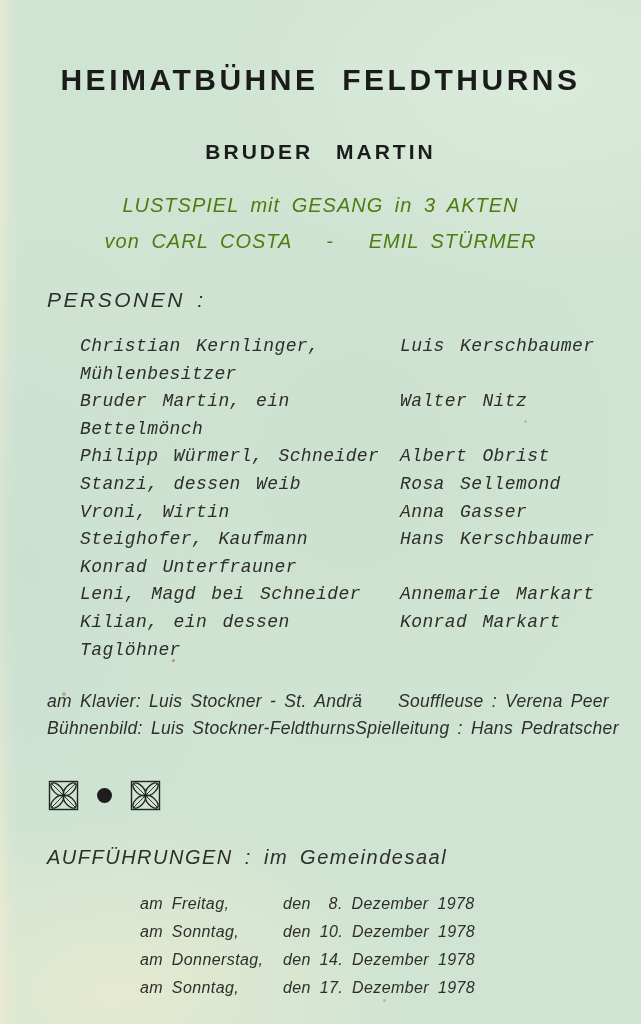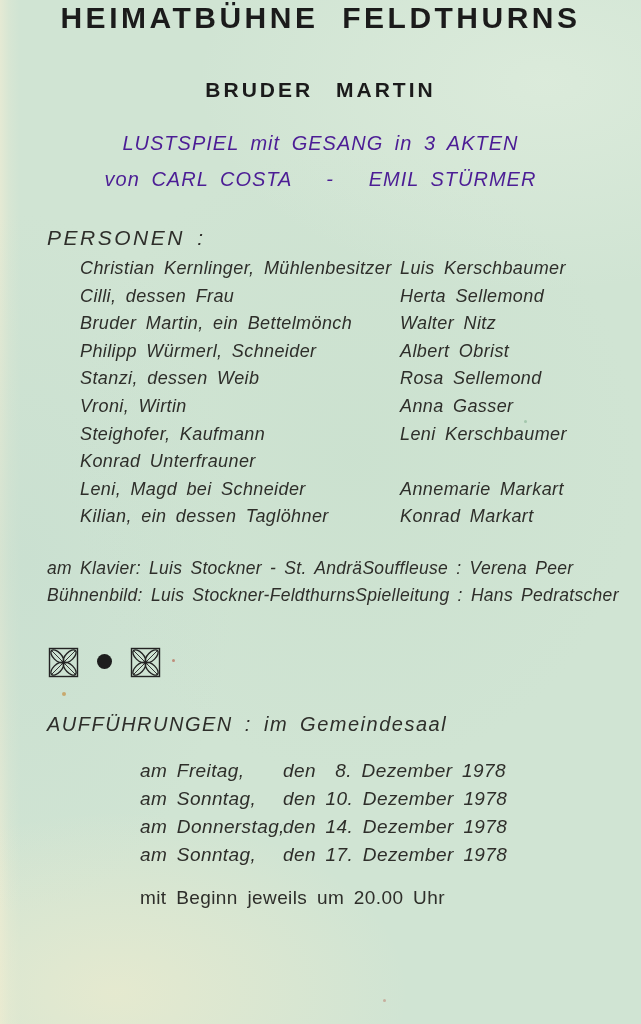--- a/index.html
+++ b/index.html
@@ -10,54 +10,54 @@
     font-family: "Liberation Sans", sans-serif;
     background-color: #d0e4d3;
     background-image:
       radial-gradient(ellipse 420px 260px at 18% 97%, rgba(240,236,205,0.65), rgba(240,236,205,0) 70%),
       radial-gradient(ellipse 500px 300px at 85% 8%, rgba(228,240,225,0.55), rgba(228,240,225,0) 70%),
       radial-gradient(ellipse 380px 420px at 55% 45%, rgba(198,222,203,0.45), rgba(198,222,203,0) 75%),
       radial-gradient(ellipse 300px 500px at 4% 55%, rgba(196,220,206,0.5), rgba(196,220,206,0) 70%),
       linear-gradient(90deg, rgba(238,236,212,0.7) 0px, rgba(238,236,212,0.25) 9px, rgba(238,236,212,0) 20px);
     color: #2e2e2a;
   }
-  .page { position: relative; width: 100%; height: 100%; }
+  .page { position: relative; width: 100%; height: 100%; padding-top: 62px; }
 
   .center { text-align: center; }
 
   .org-title {
     font-size: 30px; line-height: 36px; font-weight: bold;
     letter-spacing: 3.5px; word-spacing: 12px; color: #1b1b1b;
   }
   .play-title {
     margin-top: 38px; font-size: 21px; line-height: 32px; font-weight: bold;
     letter-spacing: 3px; word-spacing: 14px; color: #1b1b1b;
   }
   .sub1, .sub2 {
     font-style: italic; font-size: 20px; line-height: 26px;
-    letter-spacing: 1px; word-spacing: 5px; white-space: pre; color: #4c1d95;
+    letter-spacing: 1px; word-spacing: 5px; white-space: pre; color: #4d7c0f;
   }
   .sub1 { margin-top: 24px; }
   .sub2 { margin-top: 10px; }
 
   .personen-heading {
     margin: 32px 0 0 47px; font-style: italic; font-size: 21px; line-height: 28px;
     letter-spacing: 2.5px; word-spacing: 4px;
   }
 
-  .cast { margin: 3px 0 0 80px; }
+  .cast { margin: 19px 0 0 80px; font-family: Liberation Mono, monospace; }
   .cast-row {
     display: grid; grid-template-columns: 320px auto;
     font-style: italic; font-size: 18px; line-height: 27.6px;
     letter-spacing: 0.4px; word-spacing: 4px;
   }
 
   .credits { margin: 24px 0 0 47px; width: 562px; }
   .credits-line {
-    display: flex; 
+    display: flex; justify-content: space-between;
     font-style: italic; font-size: 17.5px; line-height: 27px;
     letter-spacing: 0.3px; word-spacing: 3px; white-space: pre;
   }
 
   .ornament-row {
     margin: 34px 0 0 47px; display: flex; align-items: center; height: 38px;
   }
   .ornament-row svg { display: block; }
   .dot {
     width: 15px; height: 15px; border-radius: 50%; background: #1d1d1d;
@@ -65,21 +65,21 @@
   }
 
   .auff-heading {
     margin: 30px 0 0 47px; font-style: italic; font-size: 20px; line-height: 26px;
     letter-spacing: 1.5px; word-spacing: 5px;
   }
 
   .shows { margin: 20px 0 0 140px; }
   .show-row {
     display: grid; grid-template-columns: 143px auto;
-    font-style: italic; font-size: 19px; line-height: 28px;
+    font-style: italic; font-size: 16px; line-height: 28px;
     letter-spacing: 0.4px; word-spacing: 4px; white-space: pre;
   }
 
   .begin-line {
     margin: 16px 0 0 140px; font-size: 19px; line-height: 26px;
     letter-spacing: 0.4px; word-spacing: 4px;
   }
 
   .speck { position: absolute; border-radius: 50%; }
   .speck1 { left: 62px; top: 692px; width: 4px; height: 4px; background: #c79a55; opacity: .8; }
@@ -100,42 +100,38 @@
   <div class="center sub2">von CARL COSTA   -   EMIL STÜRMER</div>
 
   <div class="personen-heading">PERSONEN :</div>
 
   <div class="cast">
     <div class="cast-row">
       <span>Christian Kernlinger, Mühlenbesitzer</span>
       <span>Luis Kerschbaumer</span>
     </div>
     <div class="cast-row">
-      <span>Cilli, dessen Frau</span>
-      <span>Herta Sellemond</span>
-    </div>
-    <div class="cast-row">
       <span>Bruder Martin, ein Bettelmönch</span>
       <span>Walter Nitz</span>
     </div>
     <div class="cast-row">
       <span>Philipp Würmerl, Schneider</span>
       <span>Albert Obrist</span>
     </div>
     <div class="cast-row">
       <span>Stanzi, dessen Weib</span>
       <span>Rosa Sellemond</span>
     </div>
     <div class="cast-row">
       <span>Vroni, Wirtin</span>
       <span>Anna Gasser</span>
     </div>
     <div class="cast-row">
       <span>Steighofer, Kaufmann</span>
-      <span>Leni Kerschbaumer</span>
+      <span>Hans Kerschbaumer</span>
     </div>
     <div class="cast-row">
       <span>Konrad Unterfrauner</span>
     </div>
     <div class="cast-row">
       <span>Leni, Magd bei Schneider</span>
       <span>Annemarie Markart</span>
     </div>
     <div class="cast-row">
       <span>Kilian, ein dessen Taglöhner</span>

